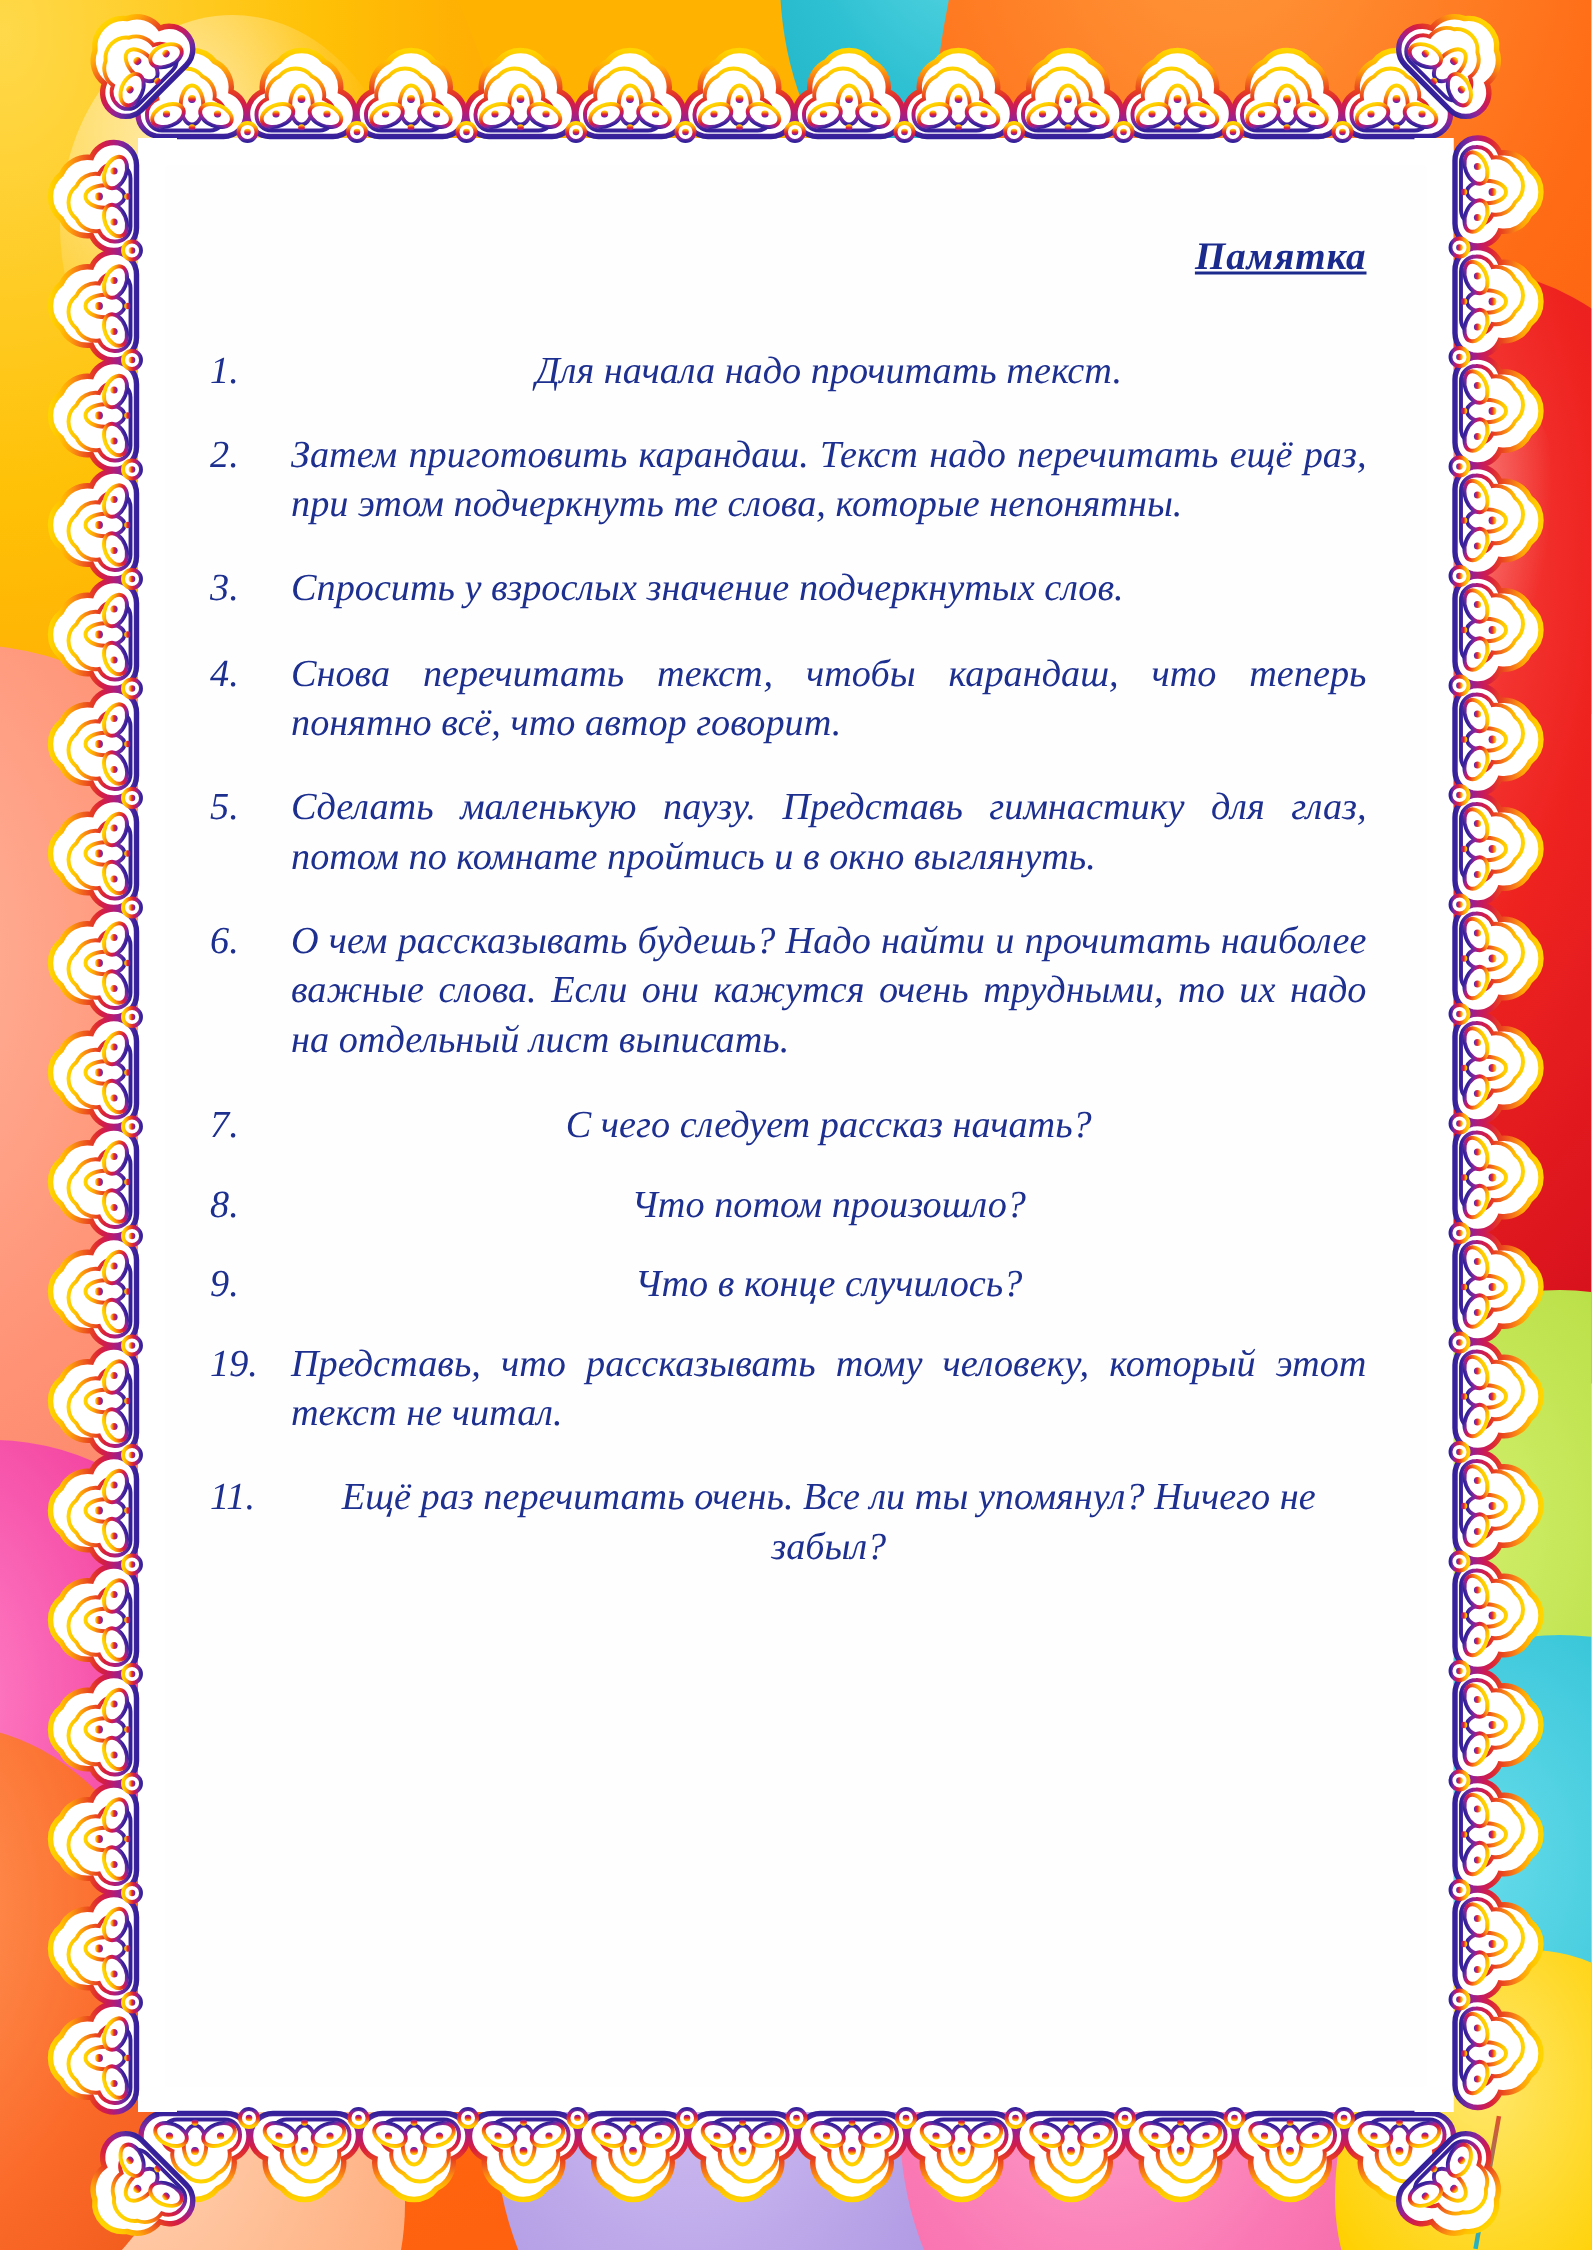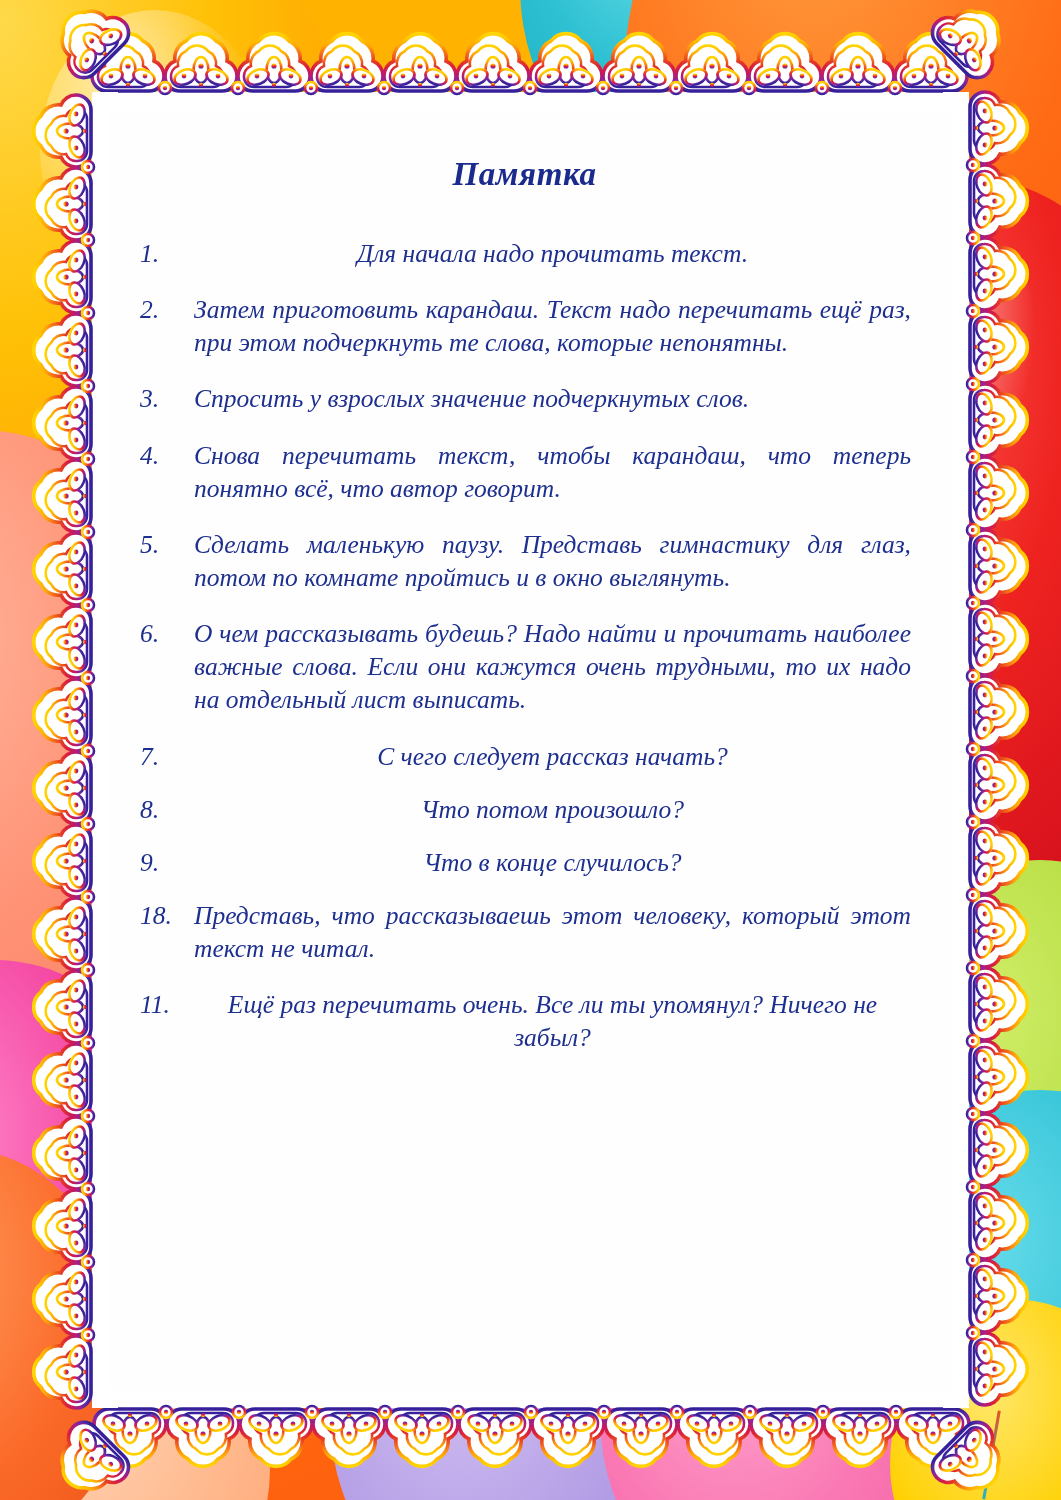--- a/index.html
+++ b/index.html
@@ -55,27 +55,28 @@
     left: 110px;
     top: 110px;
     width: 841px;
     height: 1281px;
     background: #fefefe;
     box-sizing: border-box;
     padding: 46px 40px 20px 28px;
   }
 
   .title {
-    text-align: center;
+    text-align: right;
     font-weight: bold;
     font-style: italic;
-    font-size: 33px;
+    font-size: 26px;
     color: #1a2a8d;
     letter-spacing: .6px;
     margin: 0 0 44px 0;
+    text-decoration: underline;
   }
 
   ol.memo {
     list-style: none;
     margin: 0;
     padding: 0;
   }
   li.memo-item {
     display: flex;
     align-items: flex-start;
@@ -545,22 +546,22 @@
         <span class="num">8.</span>
         <span class="body">Что потом произошло?</span>
       </li>
 
       <li class="memo-item tight">
         <span class="num">9.</span>
         <span class="body">Что в конце случилось?</span>
       </li>
 
       <li class="memo-item">
-        <span class="num">18.</span>
-        <span class="body justify">Представь, что рассказываешь этот человеку, который этот текст не читал.</span>
+        <span class="num">19.</span>
+        <span class="body justify">Представь, что рассказывать тому человеку, который этот текст не читал.</span>
       </li>
 
       <li class="memo-item">
         <span class="num">11.</span>
         <span class="body">Ещё раз перечитать очень. Все ли ты упомянул? Ничего не забыл?</span>
       </li>
 
 
     </ol>
   </div>

